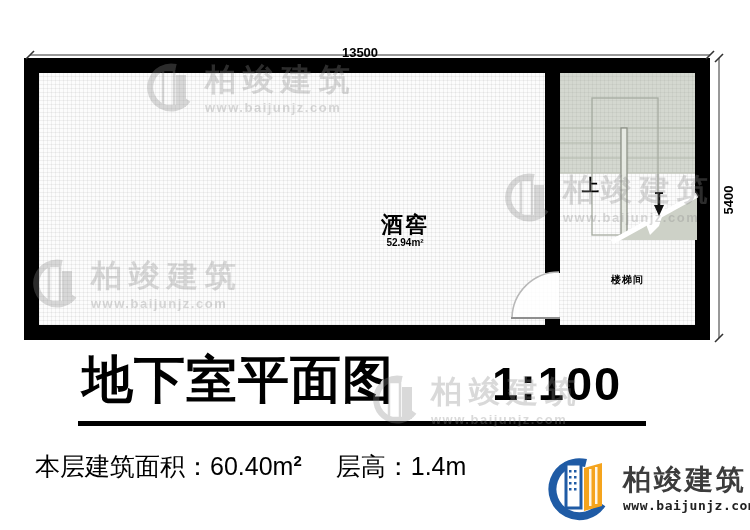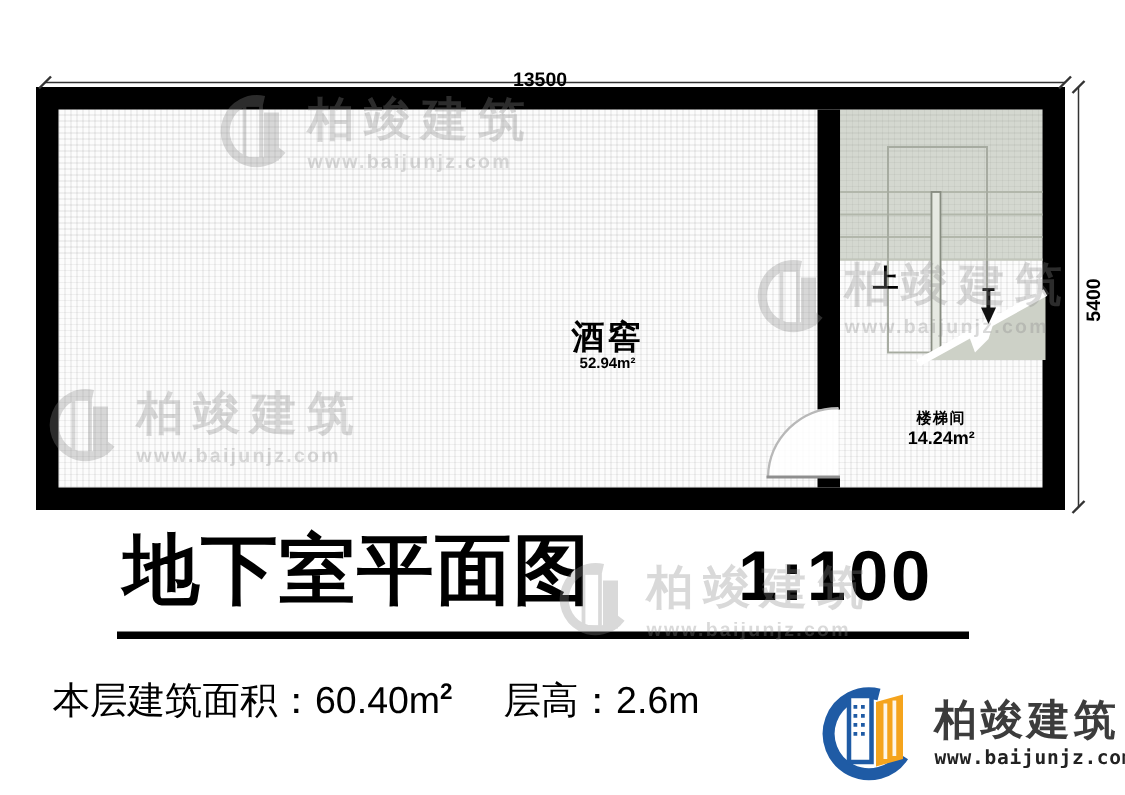--- a/index.html
+++ b/index.html
@@ -125,21 +125,20 @@
 
   <div class="dim-top">13500</div>
   <div class="dim-right">5400</div>
 
   <div class="room-label lbl-cellar">
     <div class="rname">酒窖</div>
     <div class="rarea">52.94m²</div>
   </div>
   <div class="room-label lbl-stair">
     <div class="rname">楼梯间</div>
-    <div class="rarea">14.24m²</div>
   </div>
   <div class="up-label">上</div>
 
   <div class="wm" style="left:142px;top:60px;">
     <svg width="54" height="58" viewBox="0 0 54 58">
       <path d="M46 40 A21 21 0 1 1 34 7" fill="none" stroke="currentColor" stroke-width="6"></path>
       <rect x="21" y="10" width="11" height="36" fill="none" stroke="currentColor" stroke-width="2.5"></rect>
       <rect x="34" y="15" width="10" height="32" fill="currentColor"></rect>
     </svg>
     <div>
@@ -179,21 +178,21 @@
       <div class="wm-name">柏竣建筑</div>
       <div class="wm-url">www.baijunjz.com</div>
     </div>
   </div>
 
   <div class="title-cn">地下室平面图</div>
   <div class="title-scale">1:100</div>
   <div class="title-underline"></div>
 
   <div class="info">
-    <span>本层建筑面积：</span><span>60.40m</span><sup>2</sup><span class="gap"></span><span>层高：</span><span>2.6m</span>
+    <span>本层建筑面积：</span><span>60.40m</span><sup>2</sup><span class="gap"></span><span>层高：</span><span>1.4m</span>
   </div>
 
   <div class="brand">
     <svg width="78" height="66" viewBox="0 0 78 66">
       <path d="M64 48 A27 27 0 1 1 48 7" fill="none" stroke="#1f5ba5" stroke-width="8"></path>
       <rect x="28" y="8" width="15" height="44" fill="#ffffff" stroke="#1f5ba5" stroke-width="3"></rect>
       <g fill="#1f5ba5">
         <rect x="31" y="14" width="2.5" height="2.5"></rect>
           <rect x="36" y="14" width="2.5" height="2.5"></rect>
         <rect x="31" y="20" width="2.5" height="2.5"></rect>

